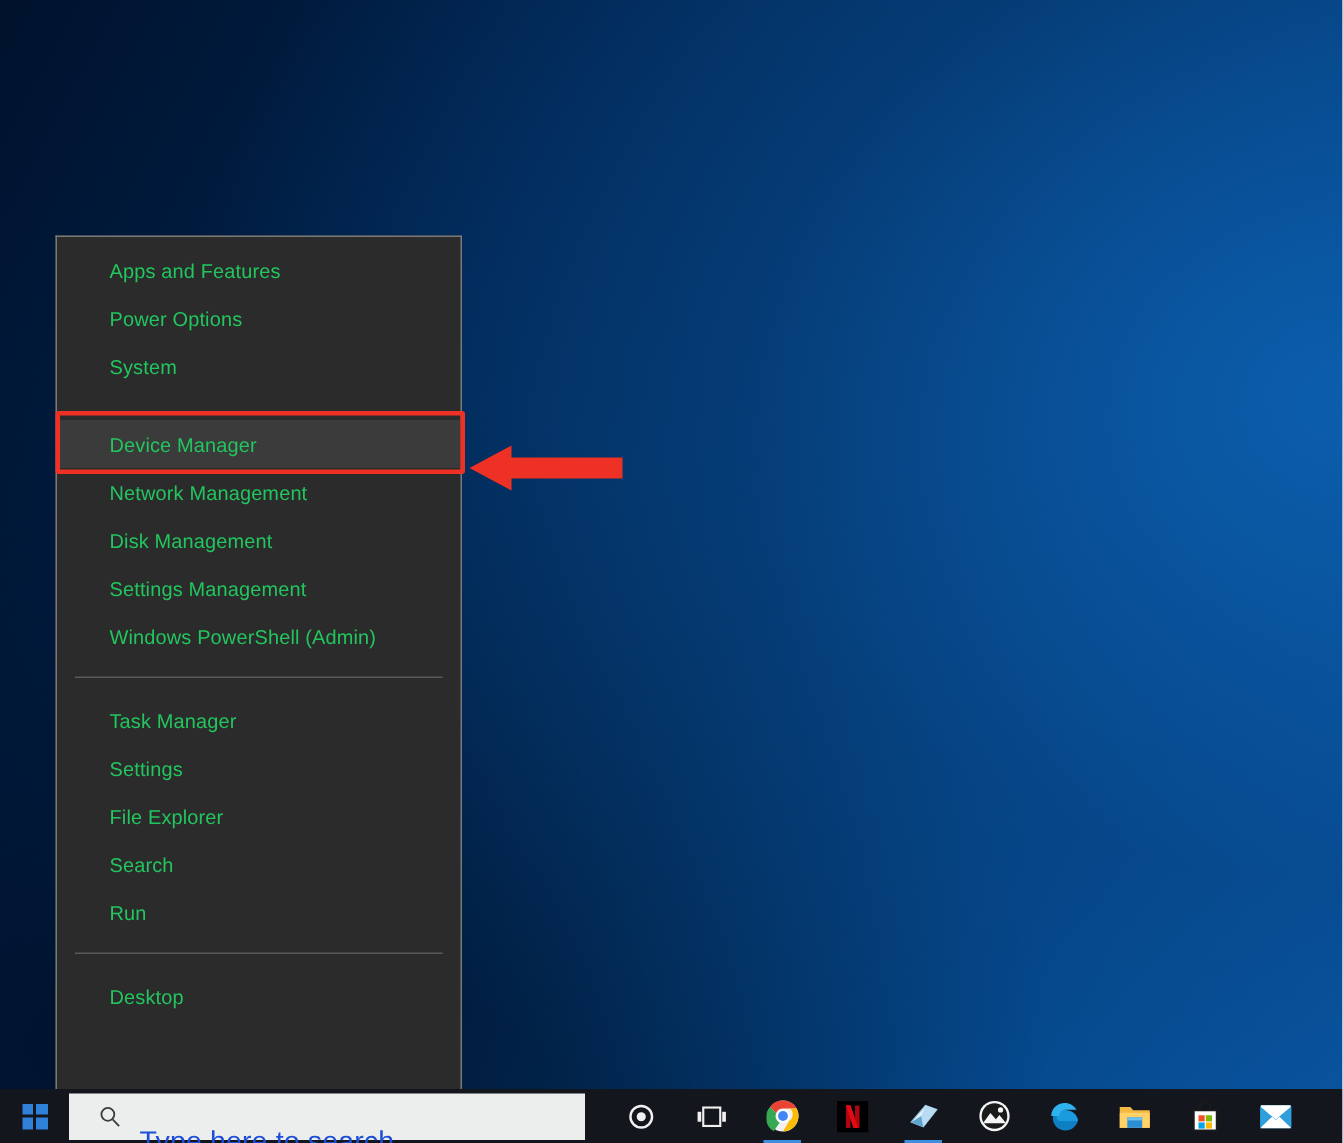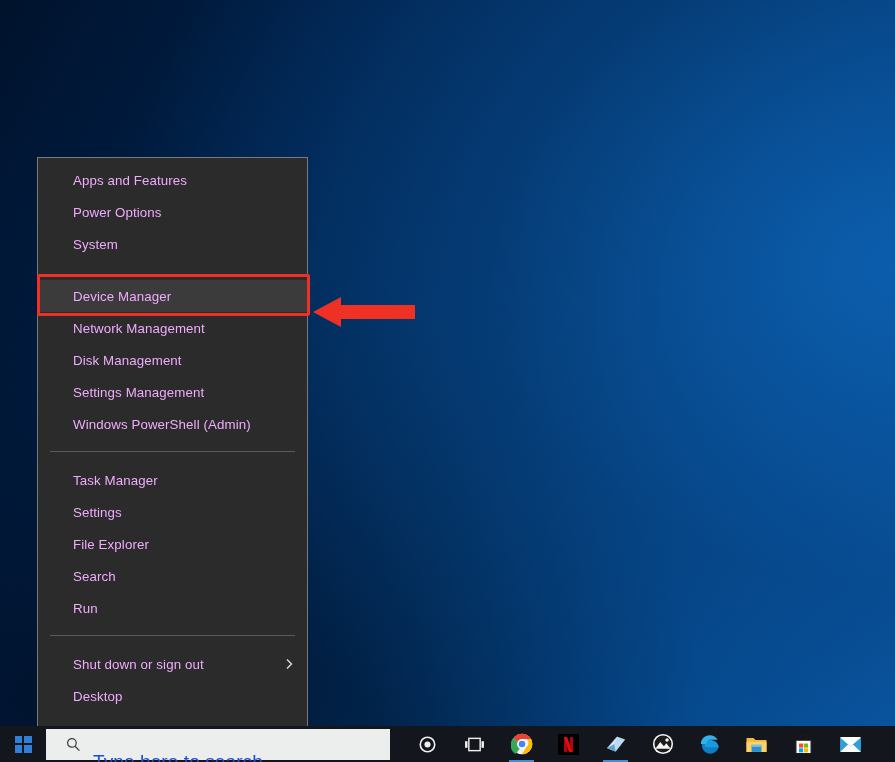--- a/index.html
+++ b/index.html
@@ -30,21 +30,21 @@
     z-index:20;
   }
   .menu-group { padding:6px 0 5px 0; }
   .menu-item {
     position:relative;
     display:flex;
     align-items:center;
     height:32px;
     padding-left:35px;
     padding-right:14px;
-    color:#f0abfc;
+    color:#22c55e;
     font-size:13.3px;
     letter-spacing:.1px;
     white-space:nowrap;
     cursor:default;
   }
   .menu-item.highlighted { background:#3b3b3b;margin-top:20px; }
   .menu-item .label { flex:1; }
   .menu-sep {
     height:1px;
     background:#5a5a5a;
@@ -175,28 +175,20 @@
         <div class="menu-item">
           <span class="label">Search</span>
         </div>
         <div class="menu-item">
           <span class="label">Run</span>
         </div>
       </div>
       <div class="menu-sep"></div>
       <div class="menu-group">
         <div class="menu-item">
-          <span class="label">Shut down or sign out</span>
-          <span class="chevron">
-            <svg width="12" height="12" viewBox="0 0 12 12">
-              <path d="M4 1.5 L8.5 6 L4 10.5" fill="none" stroke="#dcdcdc" stroke-width="1.4"></path>
-            </svg>
-          </span>
-        </div>
-        <div class="menu-item">
           <span class="label">Desktop</span>
         </div>
       </div>
     </div>
 
   <svg id="red-arrow" viewBox="0 0 106 34" xmlns="http://www.w3.org/2000/svg">
     <path d="M2 17 L30 2 L30 10 L104 10 L104 24 L30 24 L30 32 Z" fill="#ee3124"></path>
   </svg>
 
   <div id="taskbar">

